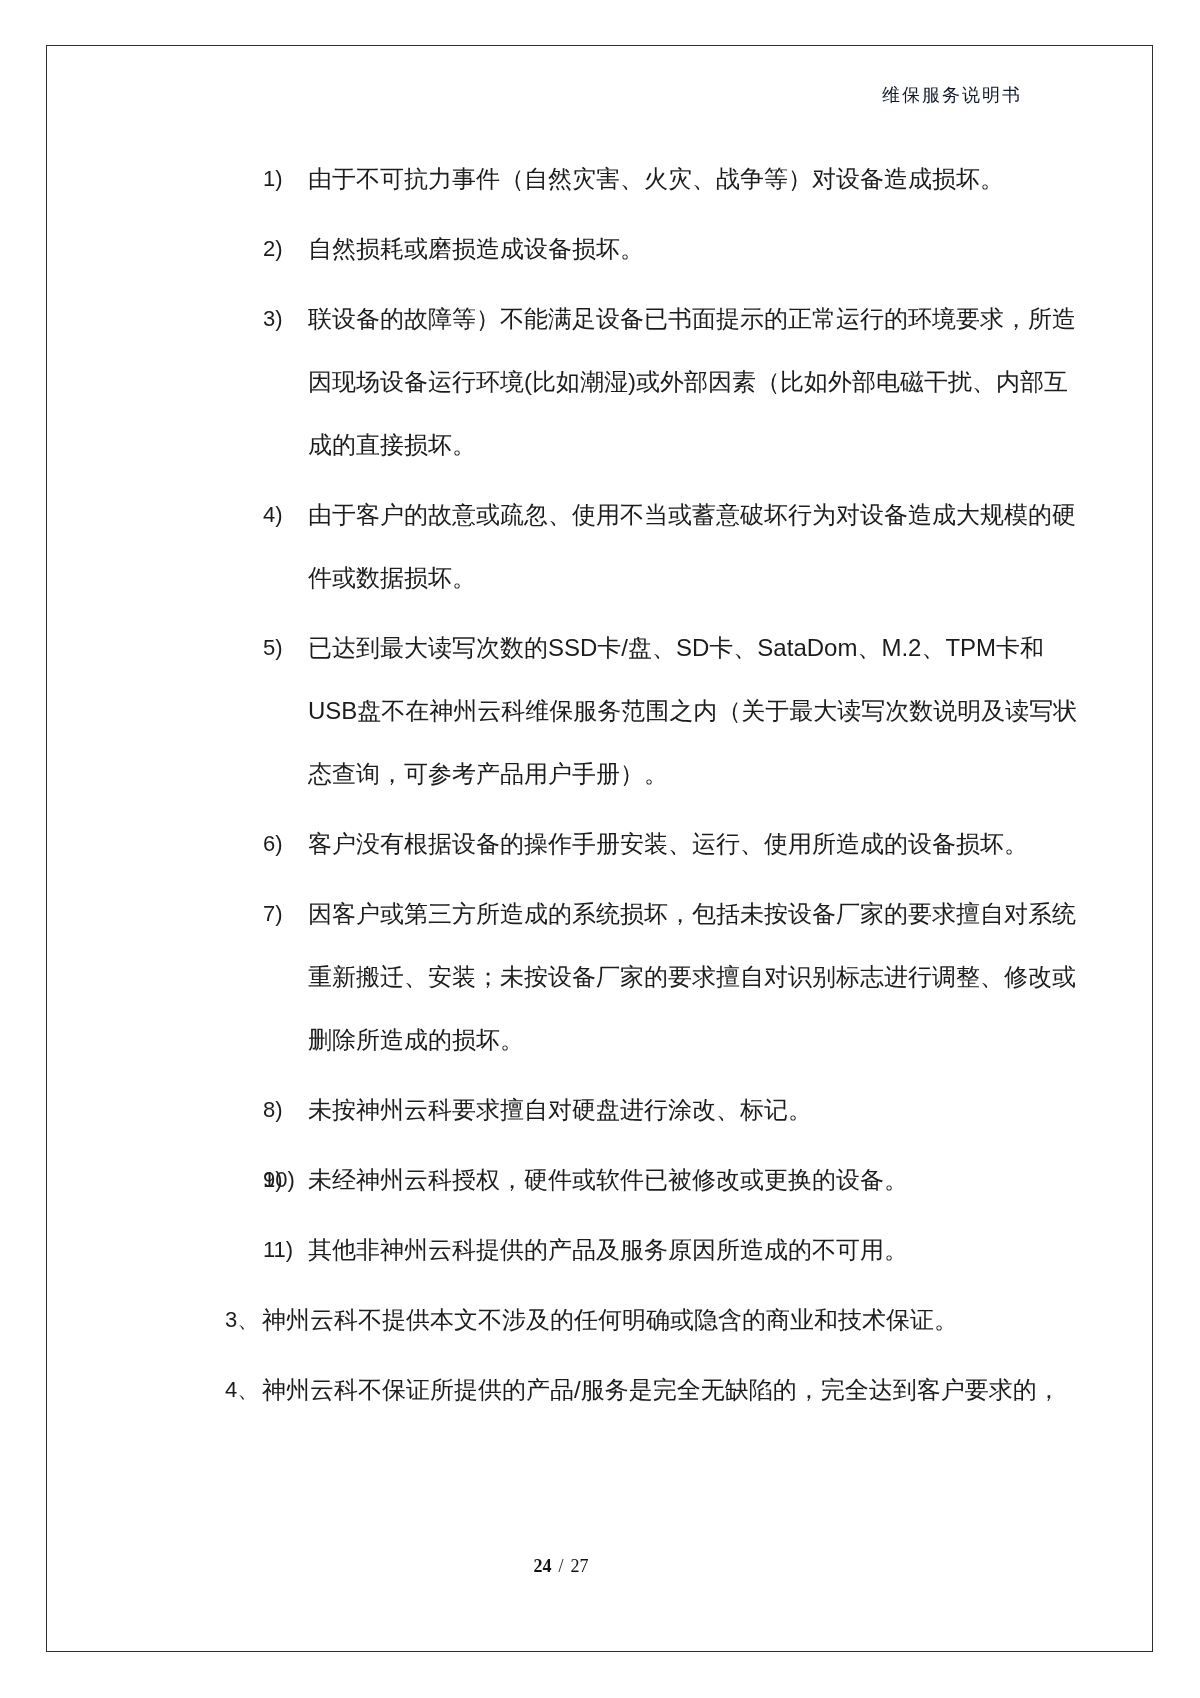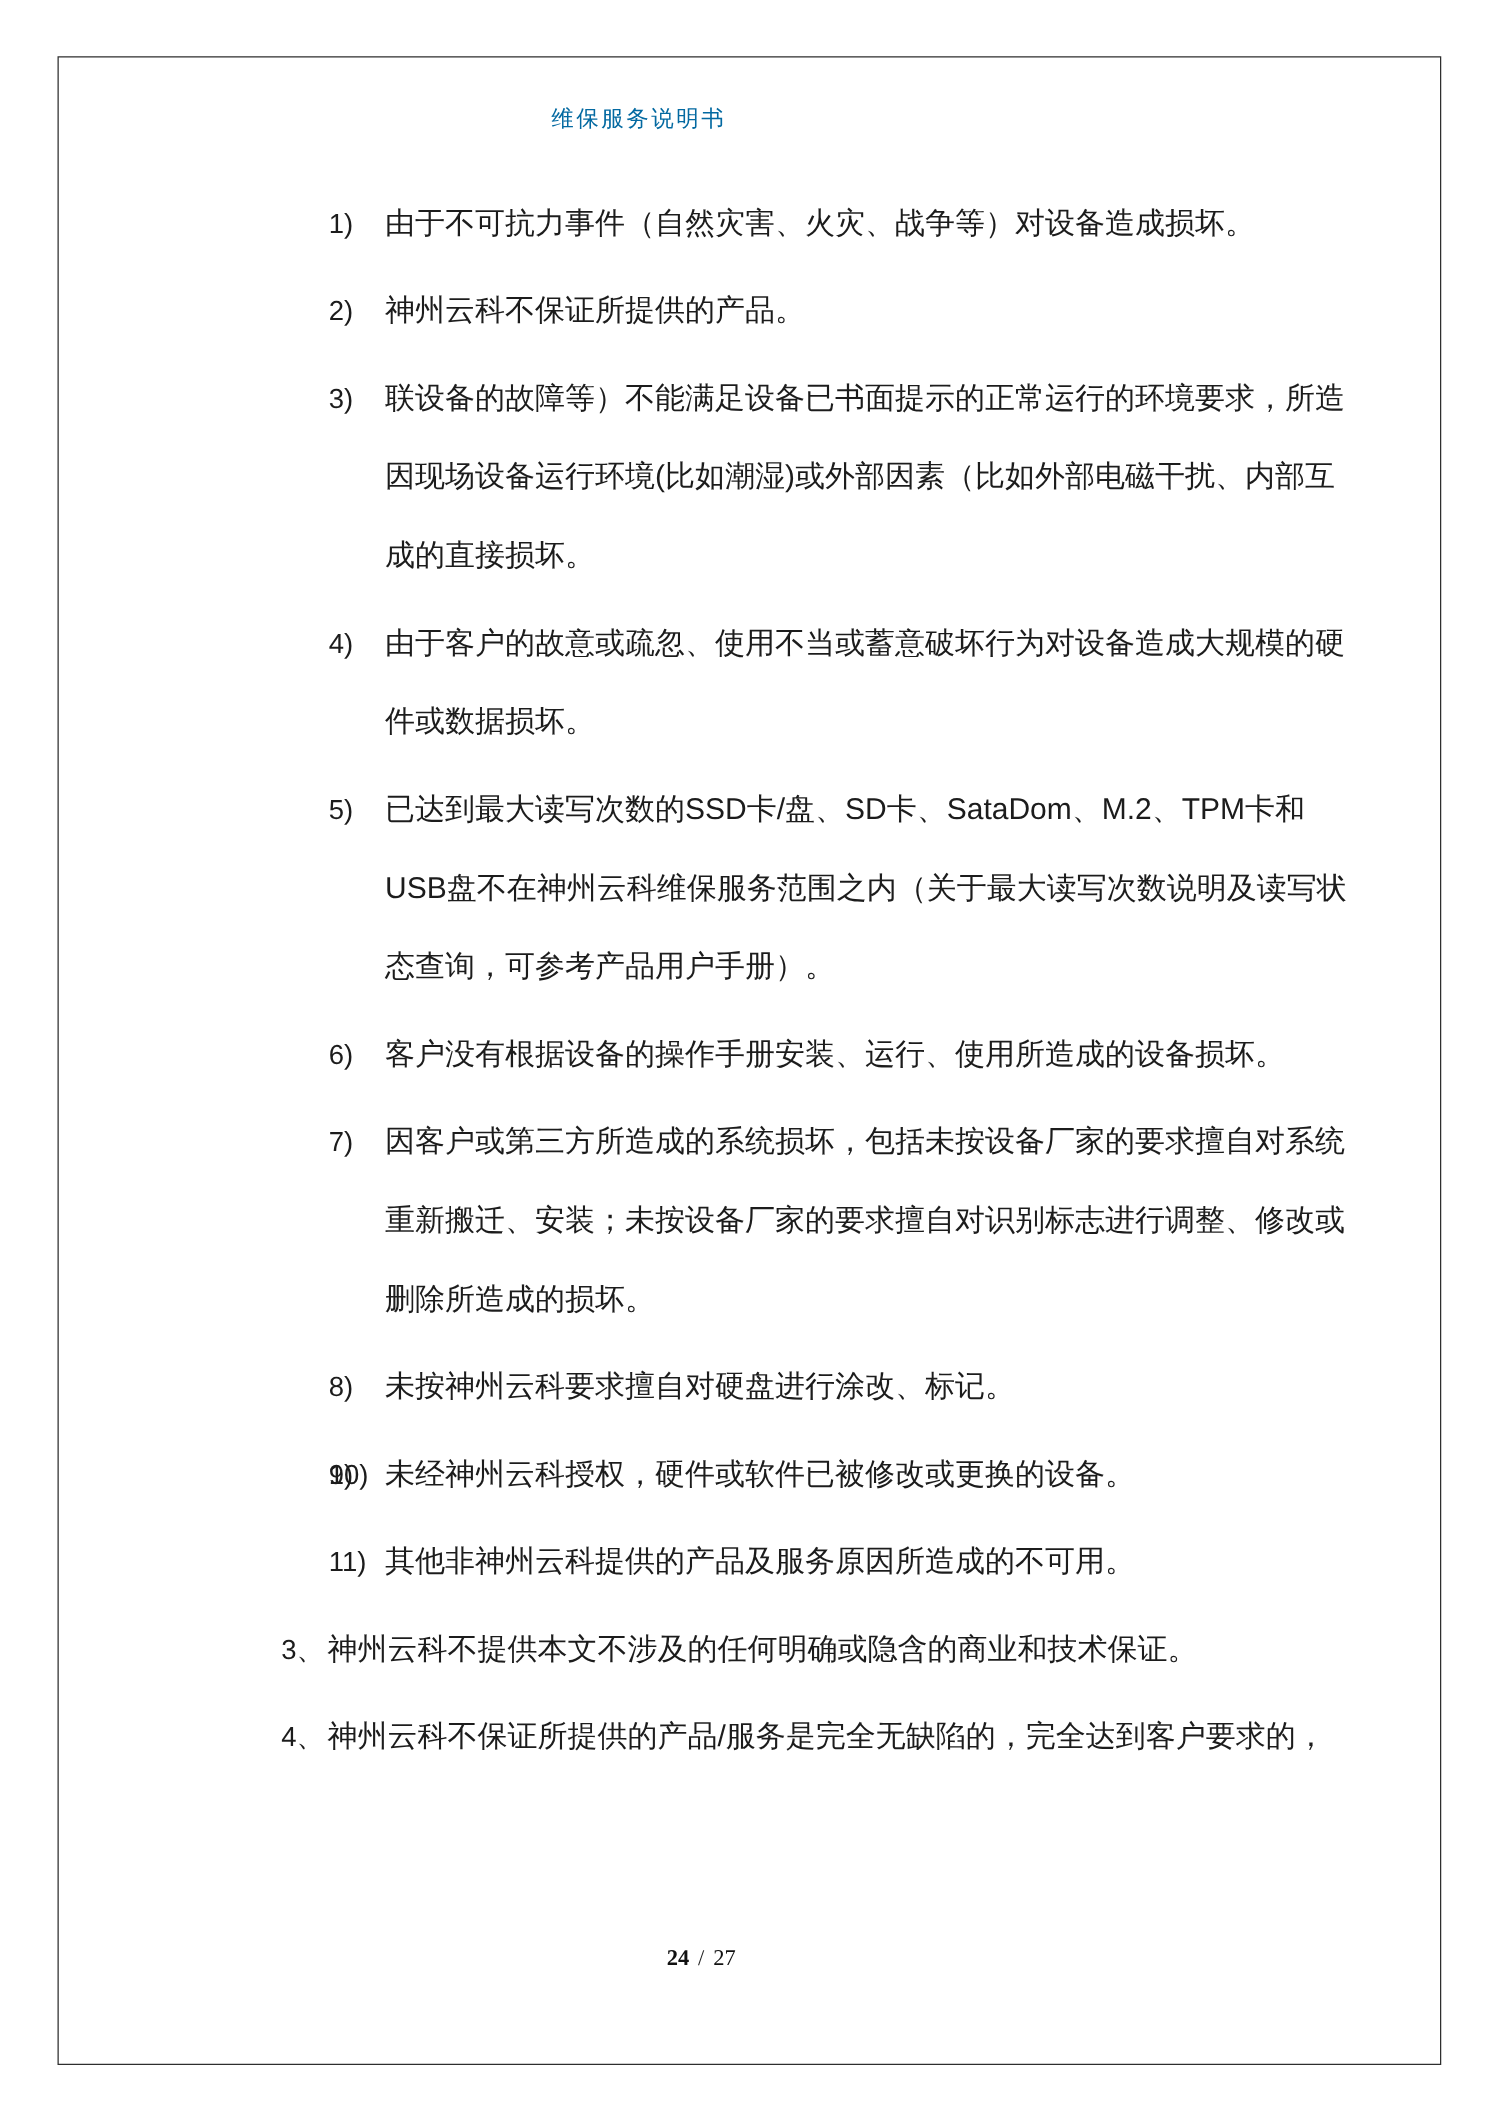--- a/index.html
+++ b/index.html
@@ -23,24 +23,24 @@
     height: 1607px;
     border: 1px solid #2e2e2e;
     box-sizing: border-box;
     pointer-events: none;
   }
   .header {
     position: absolute;
     top: 83px;
     left: 0;
     width: 1022px;
-    text-align: center;
+    text-align: right;
     font-size: 18px;
     letter-spacing: 2px;
-    color: #0369a1;
+    color: #0f172a;
     font-family: Liberation Sans, sans-serif;
   }
   .content {
     position: absolute;
     top: 147px;
     left: 0;
     width: 1200px;
   }
   .item {
     position: relative;
@@ -81,21 +81,21 @@
 
 <div class="header">维保服务说明书</div>
 
 <div class="content">
     <div class="item level2">
       <span class="marker">1)</span>
       <div class="line">由于不可抗力事件（自然灾害、火灾、战争等）对设备造成损坏。</div>
     </div>
     <div class="item level2">
       <span class="marker">2)</span>
-      <div class="line">神州云科不保证所提供的产品。</div>
+      <div class="line">自然损耗或磨损造成设备损坏。</div>
     </div>
     <div class="item level2">
       <span class="marker">3)</span>
       <div class="line">联设备的故障等）不能满足设备已书面提示的正常运行的环境要求，所造</div>
       <div class="line">因现场设备运行环境(比如潮湿)或外部因素（比如外部电磁干扰、内部互</div>
       <div class="line">成的直接损坏。</div>
     </div>
     <div class="item level2">
       <span class="marker">4)</span>
       <div class="line">由于客户的故意或疏忽、使用不当或蓄意破坏行为对设备造成大规模的硬</div>

